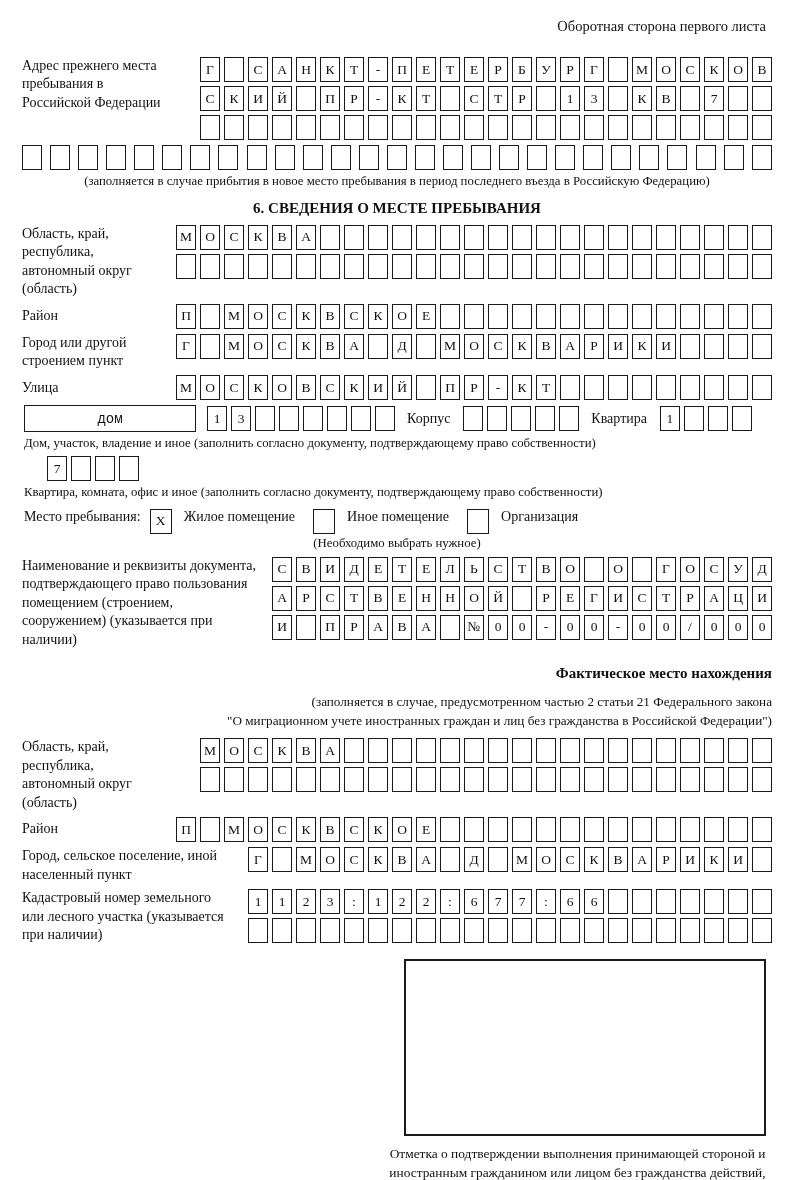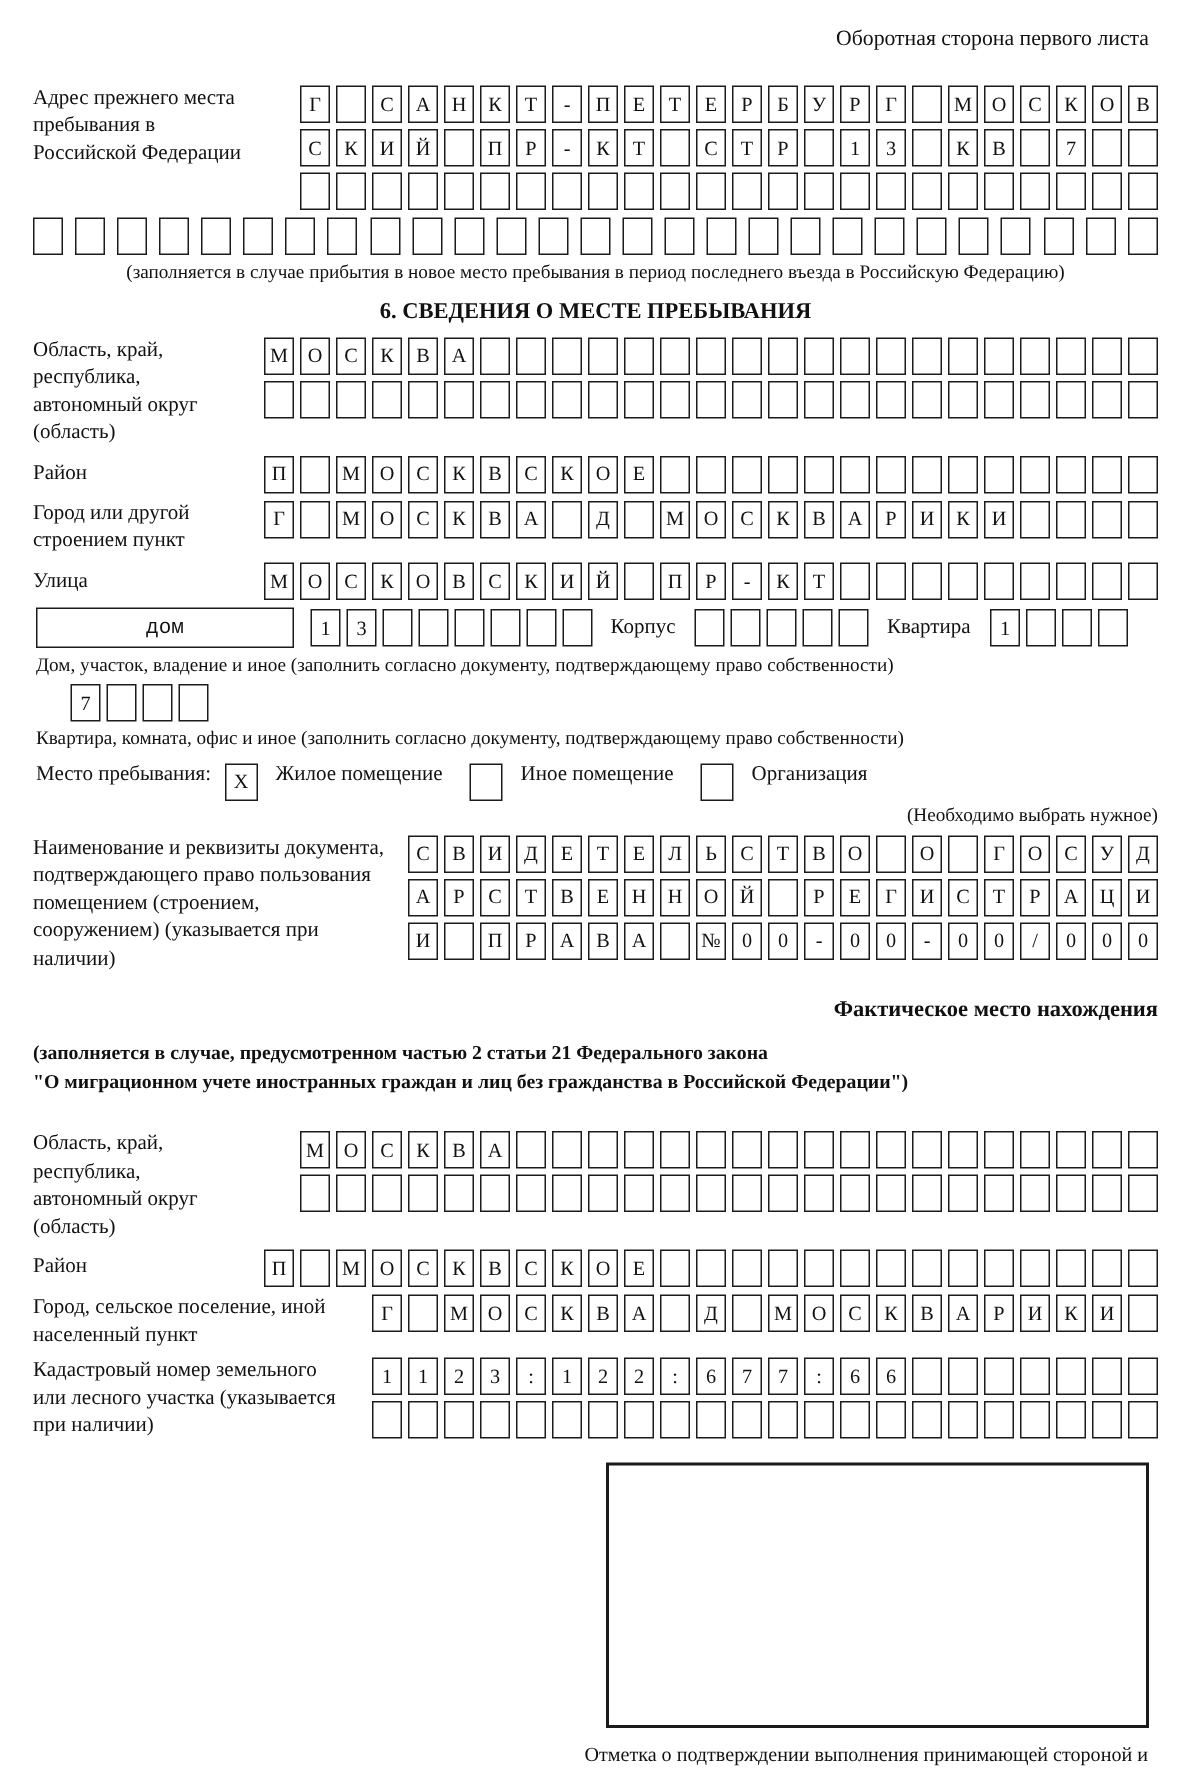--- a/index.html
+++ b/index.html
@@ -24,23 +24,23 @@
   .wide-box{box-sizing:border-box;border:1.6px solid #1b1b1b;height:27px;display:flex;align-items:center;
             justify-content:center;font-size:14px;flex:none;}
   .dombox{width:172px;font-family:Liberation Mono, monospace;} .kvbox{width:200px;}
   .cells.inline{margin-left:7px;}
   .mid-label{font-size:14px;margin:0 2px 0 12px;flex:none;}
   .kv{margin-left:14px;}
   .check-row{display:flex;align-items:flex-start;margin:8px 0 2px 2px;font-size:14px;}
   .cbox{box-sizing:border-box;width:22px;height:25px;border:1.6px solid #1b1b1b;display:inline-flex;
         align-items:center;justify-content:center;font-size:13.5px;margin:0 12px 0 9px;flex:none;}
   .cbox.later{margin-left:18px;}
-  .subnote{font-size:12.8px;text-align:right;margin:2px 0 6px 0;}
+  .subnote{font-size:12.8px;text-align:center;margin:2px 0 6px 0;}
   .al-title{font-size:15px;font-weight:bold;text-align:right;margin:16px 0 10px 0;}
-  .al-note{font-size:13.2px;text-align:left;line-height:1.45;margin-bottom:24px;font-weight:bold;}
+  .al-note{font-size:13.2px;text-align:right;line-height:1.45;margin-bottom:8px;}
   .bottom-wrap{width:385px;margin:14px 2px 0 auto;}
   .stamp-box{box-sizing:border-box;width:362px;height:177px;border:2px solid #1b1b1b;margin:0 4px 8px auto;}
   .stamp-caption{font-size:13.4px;text-align:center;line-height:1.45;}
 </style>
 </head>
 <body>
 
 <div class="page">
 
   <div class="header-note">Оборотная сторона первого листа</div>

